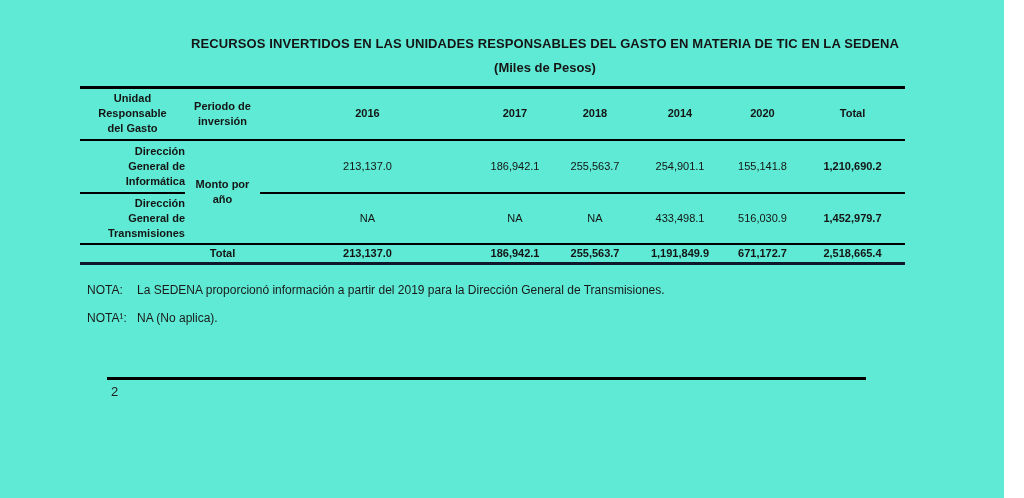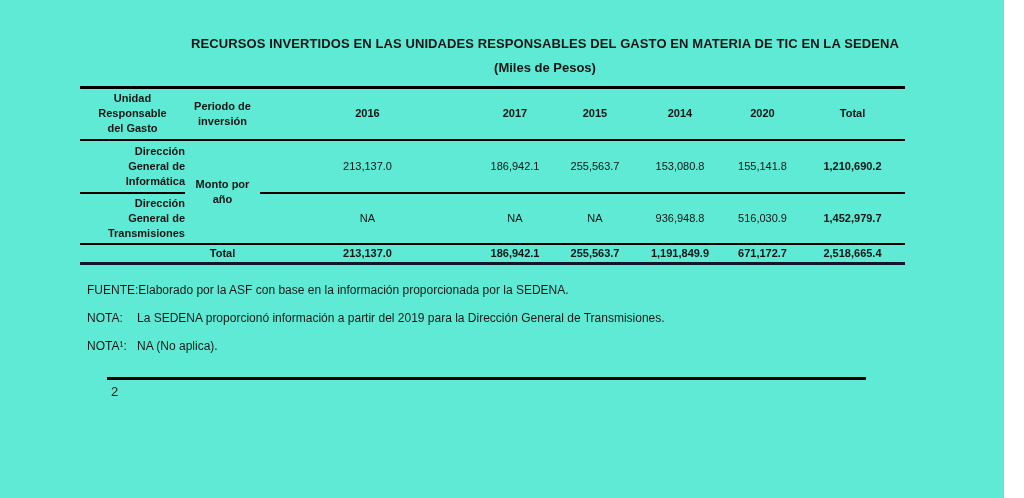--- a/index.html
+++ b/index.html
@@ -143,71 +143,67 @@
     </colgroup>
     <tbody>
       <tr class="header-row">
         <th class="pre">Unidad
 Responsable
 del Gasto</th>
         <th class="pre">Periodo de
 inversión</th>
         <th>2016</th>
         <th>2017</th>
-        <th>2015</th>
+        <th>2018</th>
         <th>2014</th>
         <th>2020</th>
         <th>Total</th>
       </tr>
 
       <tr class="body-row-1">
         <td class="unit-cell pre sep">Dirección
 General de
 Informática</td>
         <td class="period-cell pre" rowspan="2">Monto por
 año</td>
         <td class="num sep">213,137.0</td>
         <td class="num sep">186,942.1</td>
         <td class="num sep">255,563.7</td>
-        <td class="num sep">153,080.8</td>
+        <td class="num sep">254,901.1</td>
         <td class="num sep">155,141.8</td>
         <td class="num sep total-col">1,210,690.2</td>
       </tr>
 
       <tr class="body-row-2">
         <td class="unit-cell pre">Dirección
 General de
 Transmisiones</td>
         <td class="num">NA</td>
         <td class="num">NA</td>
         <td class="num">NA</td>
-        <td class="num">936,948.8</td>
+        <td class="num">433,498.1</td>
         <td class="num">516,030.9</td>
         <td class="num total-col">1,452,979.7</td>
       </tr>
 
       <tr class="total-row">
         <td></td>
         <td class="total-label">Total</td>
         <td class="num">213,137.0</td>
         <td class="num">186,942.1</td>
         <td class="num">255,563.7</td>
         <td class="num">1,191,849.9</td>
         <td class="num">671,172.7</td>
         <td class="num">2,518,665.4</td>
       </tr>
     </tbody>
   </table>
 
   <div class="notes">
     <div class="note-line">
-      <span class="note-label">FUENTE:</span>
-      <span class="note-text">Elaborado por la ASF con base en la información proporcionada por la SEDENA.</span>
-    </div>
-    <div class="note-line">
       <span class="note-label">NOTA:</span>
       <span class="note-text">La SEDENA proporcionó información a partir del 2019 para la Dirección General de Transmisiones.</span>
     </div>
     <div class="note-line">
       <span class="note-label">NOTA¹:</span>
       <span class="note-text">NA (No aplica).</span>
     </div>
   </div>
 
   <div class="footer-rule"></div>

